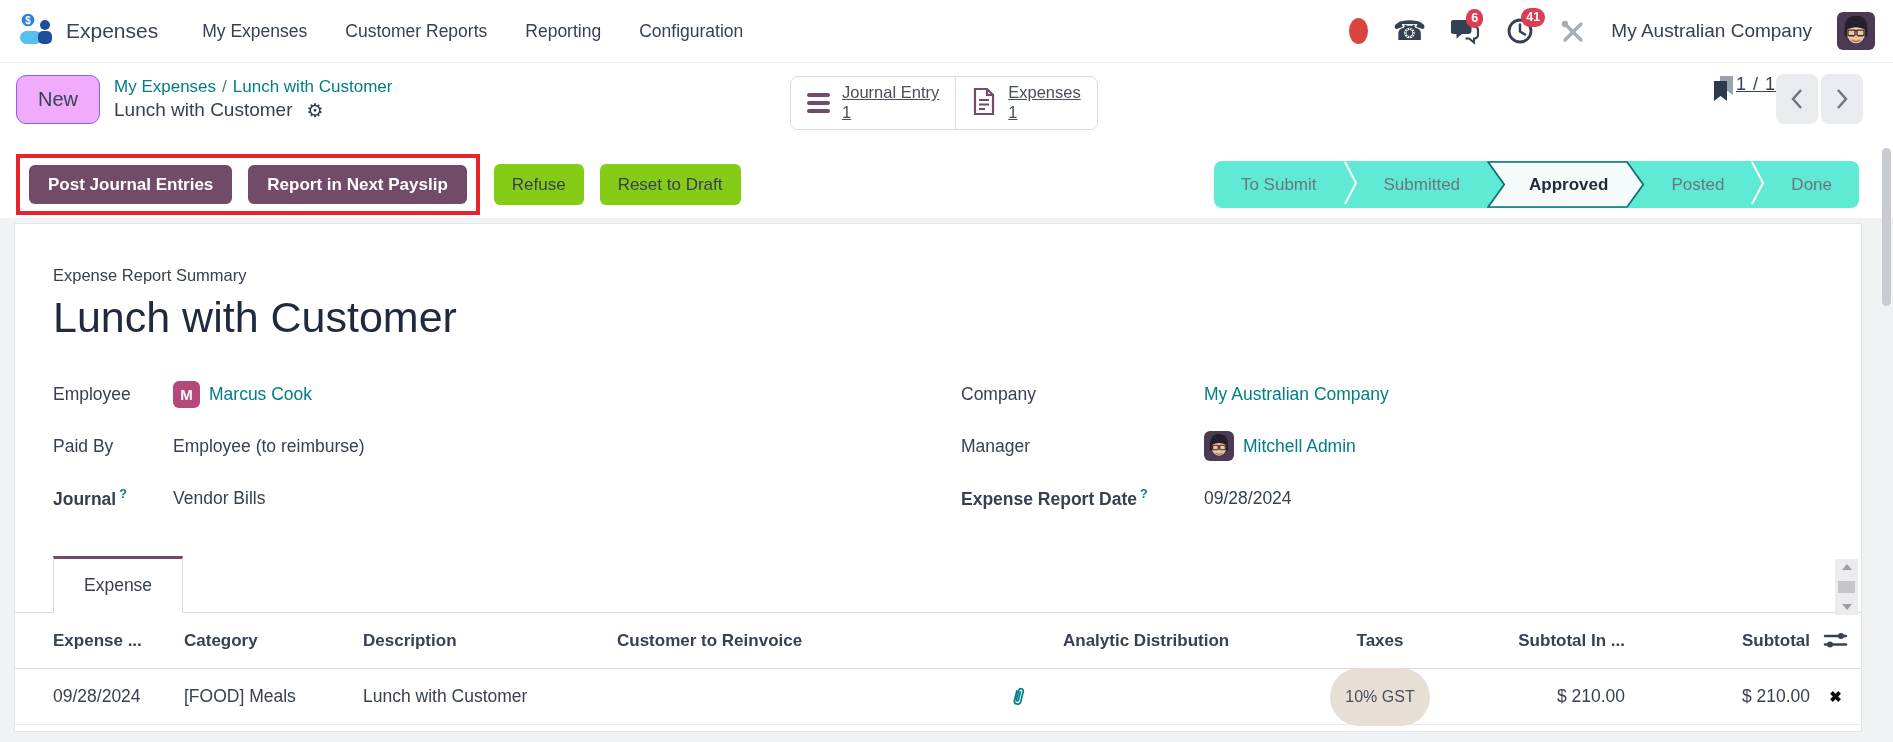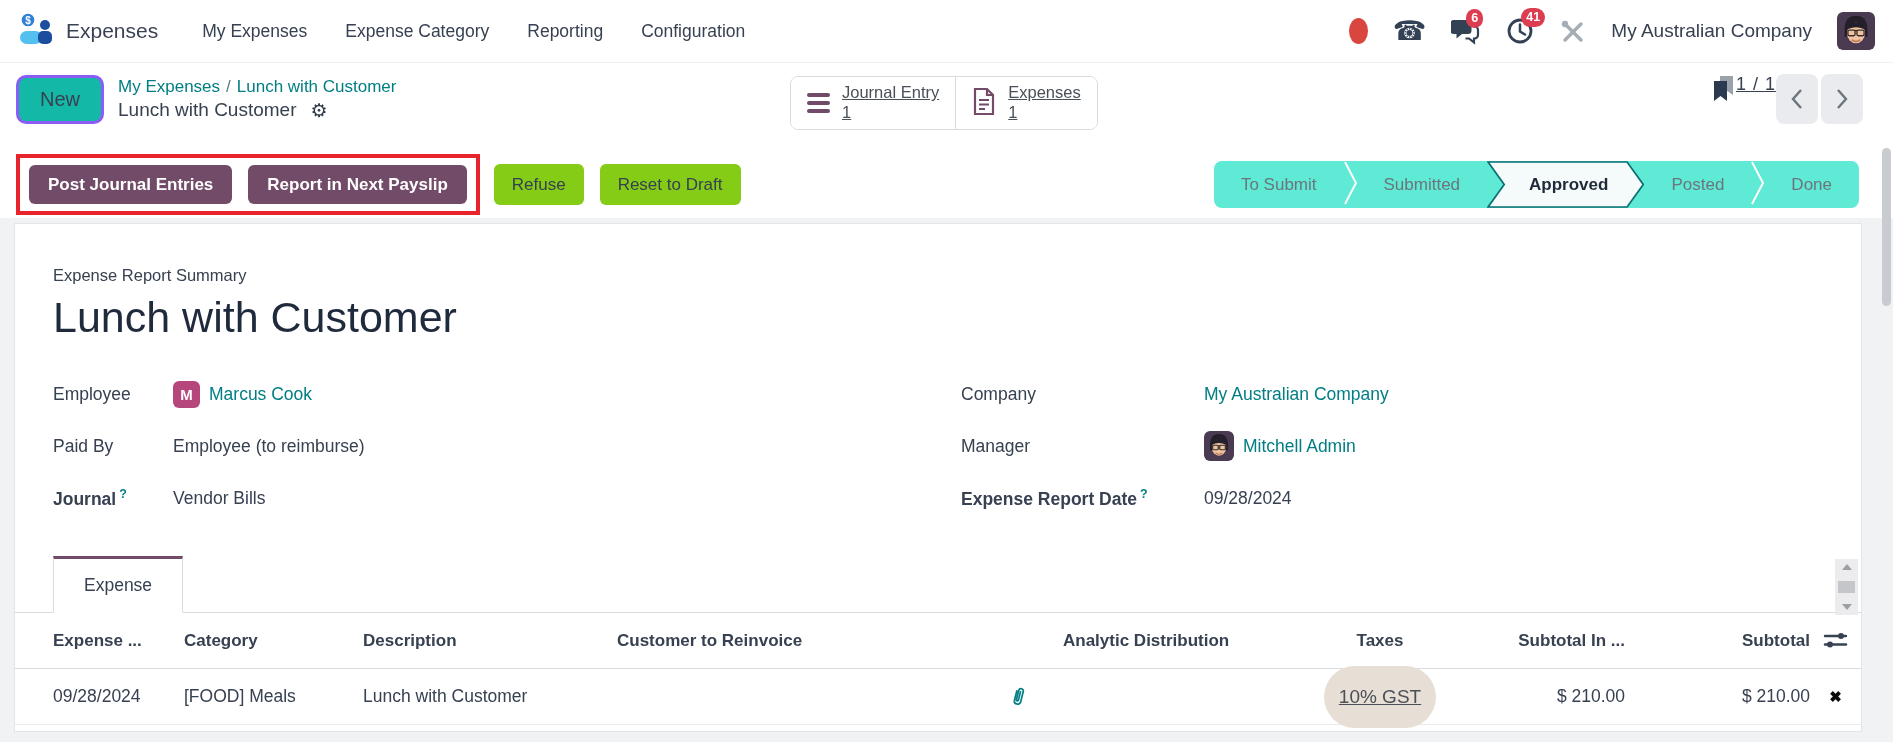--- a/index.html
+++ b/index.html
@@ -26,22 +26,22 @@
   .tray-btn{background:none;border:none;position:relative;display:flex;align-items:center;padding:0;}
   .phone-glyph{font-size:27px;line-height:1;color:#334155;}
   .badge{position:absolute;top:-9px;left:15px;background:var(--badge);color:#fff;font-size:12.5px;
     font-weight:bold;border-radius:10px;padding:2px 5px;min-width:10px;text-align:center;line-height:1.2;}
   .company-name{font-size:19px;color:var(--dark);}
   .avatar-sq{width:38px;height:38px;border-radius:6px;overflow:hidden;display:block;}
 
   
   .crumb-row{position:absolute;top:63px;left:0;right:0;height:72px;display:flex;align-items:center;
     padding:0 16px;background:#fff;}
-  .new-btn{height:49px;padding:0 21px;font-size:20px;color:var(--dark);background:#14b8a6;
-    border:3px solid #8b5cf6;border-radius:10px;}
+  .new-btn{height:49px;padding:0 21px;font-size:20px;color:var(--dark);background:#f0abfc;
+    border:1px solid #8b5cf6;border-radius:10px;}
   .crumbs{margin-left:14px;line-height:1.3;}
   .crumb-line1{font-size:17px;}
   .crumb-link{color:var(--link);text-decoration:none;}
   .crumb-sep{color:#5b7d80;padding:0 6px;}
   .crumb-line2{font-size:19px;color:var(--dark);display:flex;align-items:center;gap:8px;}
   .gear-glyph{font-size:19px;color:#2f3a4a;background:none;border:none;line-height:1;}
   .smart-btns{position:absolute;left:790px;top:13px;height:54px;border:1px solid #d9dbde;
     border-radius:8px;background:#fff;display:flex;overflow:hidden;}
   .smart-btn{display:flex;align-items:center;gap:12px;padding:0 16px;background:#fff;border:none;}
   .smart-btn + .smart-btn{border-left:1px solid #d9dbde;}
@@ -108,21 +108,21 @@
   .c-date{width:169px;padding-left:38px;}
   .c-cat{width:179px;}
   .c-desc{width:254px;}
   .c-cust{width:446px;padding-right:36px;}
   .trow .c-cust{justify-content:flex-end;}
   .c-ana{width:252px;}
   .c-tax{width:130px;justify-content:center;}
   .c-sub1{width:180px;justify-content:flex-end;}
   .c-sub2{width:185px;justify-content:flex-end;}
   .c-act{flex:1;justify-content:center;}
-  .pill{background:var(--pill);border-radius:999px;padding:20px 15px;font-size:19px;color:#495057;text-decoration:underline;}
+  .pill{background:var(--pill);border-radius:999px;padding:20px 15px;font-size:16px;color:#495057;}
   .x-btn{background:none;border:none;font-size:15px;font-weight:700;color:#0b0b0b;padding:0;}
   .icon-btn{background:none;border:none;padding:0;display:flex;align-items:center;}
 
   
   .mini-scroll{position:absolute;left:1835px;top:559px;width:23px;height:56px;background:#ececee;
     display:flex;flex-direction:column;align-items:center;justify-content:space-between;padding:5px 0;}
   .tri{width:0;height:0;border-left:5px solid transparent;border-right:5px solid transparent;background:none;border-top:none;border-bottom:6px solid #9aa0a6;padding:0;}
   .tri.down{border-bottom:none;border-top:6px solid #9aa0a6;}
   .mini-thumb{width:17px;height:12px;background:#c4c6c9;border:none;padding:0;}
   .scroll-thumb{position:absolute;right:2px;top:148px;width:9px;height:158px;border-radius:5px;background:#c8cbd0;}
@@ -139,21 +139,21 @@
         <circle cx="27" cy="13" r="5" fill="#1d4e9e"></circle>
         <circle cx="10" cy="8" r="7" fill="#2f80d6"></circle>
         <circle cx="10" cy="8" r="7" fill="none" stroke="#fff" stroke-width="1.3"></circle>
         <text x="10" y="11.5" font-size="10" fill="#fff" text-anchor="middle" font-weight="bold" font-family="Liberation Sans, sans-serif">$</text>
       </svg>
     </span>
     <span class="brand-name">Expenses</span>
   </div>
   <div class="nav-menu">
     <button class="nav-item">My Expenses</button>
-    <button class="nav-item">Expense Category</button>
+    <button class="nav-item">Customer Reports</button>
     <button class="nav-item">Reporting</button>
     <button class="nav-item">Configuration</button>
   </div>
   <div class="systray">
     <span class="rec-dot"></span>
     <button class="tray-btn">
       <span class="phone-glyph">☎</span>
     </button>
     <button class="tray-btn">
       <svg width="30" height="27" viewBox="0 0 30 27">

